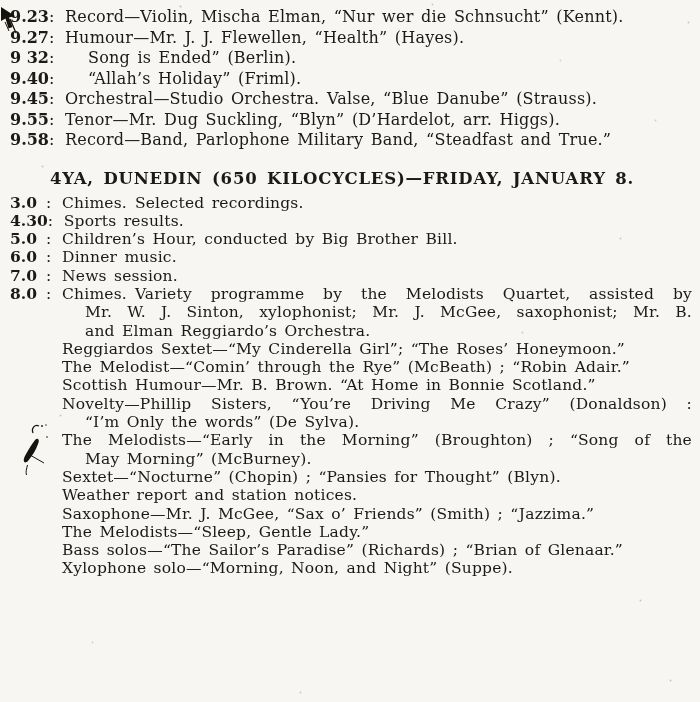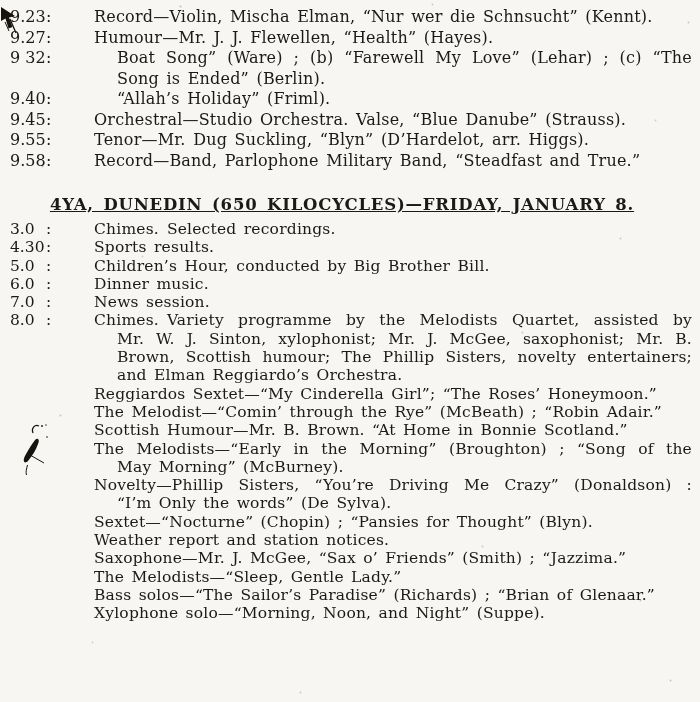--- a/index.html
+++ b/index.html
@@ -7,27 +7,27 @@
     position:relative;width:700px;height:702px;overflow:hidden;
     background:#f7f6f2;color:#1c1a16;
     font-family:"DejaVu Serif","Liberation Serif",serif;
   }
   .sec{padding-left:10px;}
   .s1{padding-top:7px;font-size:16px;line-height:20.5px;}
   .s2{font-size:15.5px;line-height:18.3px;}
   .heading{
     font-weight:700;font-size:16.5px;line-height:20px;
     letter-spacing:.8px;word-spacing:3px;
-    text-align:center;margin:24px 26px 5px 10px;text-decoration:underline;
+    text-align:center;margin:18px 26px 5px 10px;
   }
   .entry{display:flex;align-items:baseline;}
-  .t{flex:0 0 36px;font-weight:400;white-space:pre;}
+  .t{flex:0 0 36px;font-weight:700;white-space:pre;}
   .sep{flex:0 0 16px;}
   .body{width:630px;}
-  .ln{display:block;letter-spacing:.2px;word-spacing:2.2px;margin-left:32px;}
+  .ln{display:block;letter-spacing:.2px;word-spacing:2.2px;}
   .ln.cont{padding-left:23px;}
   .ln.just{text-align:justify;text-align-last:justify;}
   .ink{position:absolute;pointer-events:none;}
   .ink-a{left:0;top:4px;}
   .ink-b{left:12px;top:423px;}
   .speckles{
     position:absolute;left:0;top:0;width:1px;height:1px;border-radius:50%;
     box-shadow:
       180px 6px 0 .6px rgba(90,88,80,.32), 432px 4px 0 .4px rgba(90,88,80,.28),
       688px 22px 0 .5px rgba(90,88,80,.3), 655px 120px 0 .4px rgba(90,88,80,.25),
@@ -74,21 +74,20 @@
         <span class="t">9.27</span>
         <span class="sep">:</span>
         <span class="body">
           <span class="ln">Humour—Mr. J. J. Flewellen, “Health” (Hayes).</span>
         </span>
       </div>
       <div class="entry">
         <span class="t">9 32</span>
         <span class="sep">:</span>
         <span class="body">
-          <span class="ln cont just">Boat Song” (Ware) ; (b) “Farewell My Love” (Lehar) ; (c) “The</span>
           <span class="ln cont">Song is Ended” (Berlin).</span>
         </span>
       </div>
       <div class="entry">
         <span class="t">9.40</span>
         <span class="sep">:</span>
         <span class="body">
           <span class="ln cont">“Allah’s Holiday” (Friml).</span>
         </span>
       </div>
@@ -152,21 +151,20 @@
         <span class="body">
           <span class="ln">News session.</span>
         </span>
       </div>
       <div class="entry">
         <span class="t">8.0</span>
         <span class="sep">:</span>
         <span class="body">
           <span class="ln just">Chimes. Variety programme by the Melodists Quartet, assisted by</span>
           <span class="ln cont just">Mr. W. J. Sinton, xylophonist; Mr. J. McGee, saxophonist; Mr. B.</span>
-          <span class="ln cont just">Brown, Scottish humour; The Phillip Sisters, novelty entertainers;</span>
           <span class="ln cont">and Elman Reggiardo’s Orchestra.</span>
         </span>
       </div>
       <div class="entry">
         <span class="t"></span>
         <span class="sep"></span>
         <span class="body">
           <span class="ln">Reggiardos Sextet—“My Cinderella Girl”; “The Roses’ Honeymoon.”</span>
         </span>
       </div>
@@ -175,42 +173,42 @@
         <span class="sep"></span>
         <span class="body">
           <span class="ln">The Melodist—“Comin’ through the Rye” (McBeath) ; “Robin Adair.”</span>
         </span>
       </div>
       <div class="entry">
         <span class="t"></span>
         <span class="sep"></span>
         <span class="body">
           <span class="ln">Scottish Humour—Mr. B. Brown. “At Home in Bonnie Scotland.”</span>
+        </span>
+      </div>
+      <div class="entry">
+        <span class="t"></span>
+        <span class="sep"></span>
+        <span class="body">
+          <span class="ln just">Novelty—Phillip Sisters, “You’re Driving Me Crazy” (Donaldson) :</span>
+          <span class="ln cont">“I’m Only the words” (De Sylva).</span>
         </span>
       </div>
       <div class="entry">
         <span class="t"></span>
         <span class="sep"></span>
         <span class="body">
           <span class="ln just">The Melodists—“Early in the Morning” (Broughton) ; “Song of the</span>
           <span class="ln cont">May Morning” (McBurney).</span>
         </span>
       </div>
       <div class="entry">
         <span class="t"></span>
         <span class="sep"></span>
         <span class="body">
-          <span class="ln just">Novelty—Phillip Sisters, “You’re Driving Me Crazy” (Donaldson) :</span>
-          <span class="ln cont">“I’m Only the words” (De Sylva).</span>
-        </span>
-      </div>
-      <div class="entry">
-        <span class="t"></span>
-        <span class="sep"></span>
-        <span class="body">
           <span class="ln">Sextet—“Nocturne” (Chopin) ; “Pansies for Thought” (Blyn).</span>
         </span>
       </div>
       <div class="entry">
         <span class="t"></span>
         <span class="sep"></span>
         <span class="body">
           <span class="ln">Weather report and station notices.</span>
         </span>
       </div>

